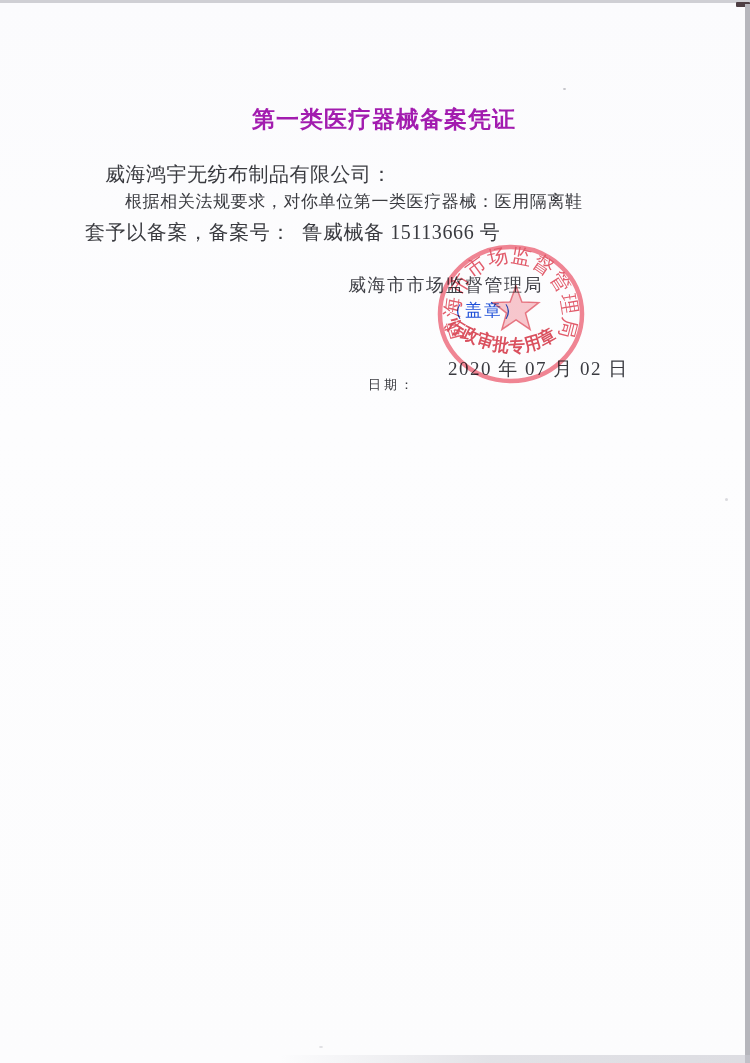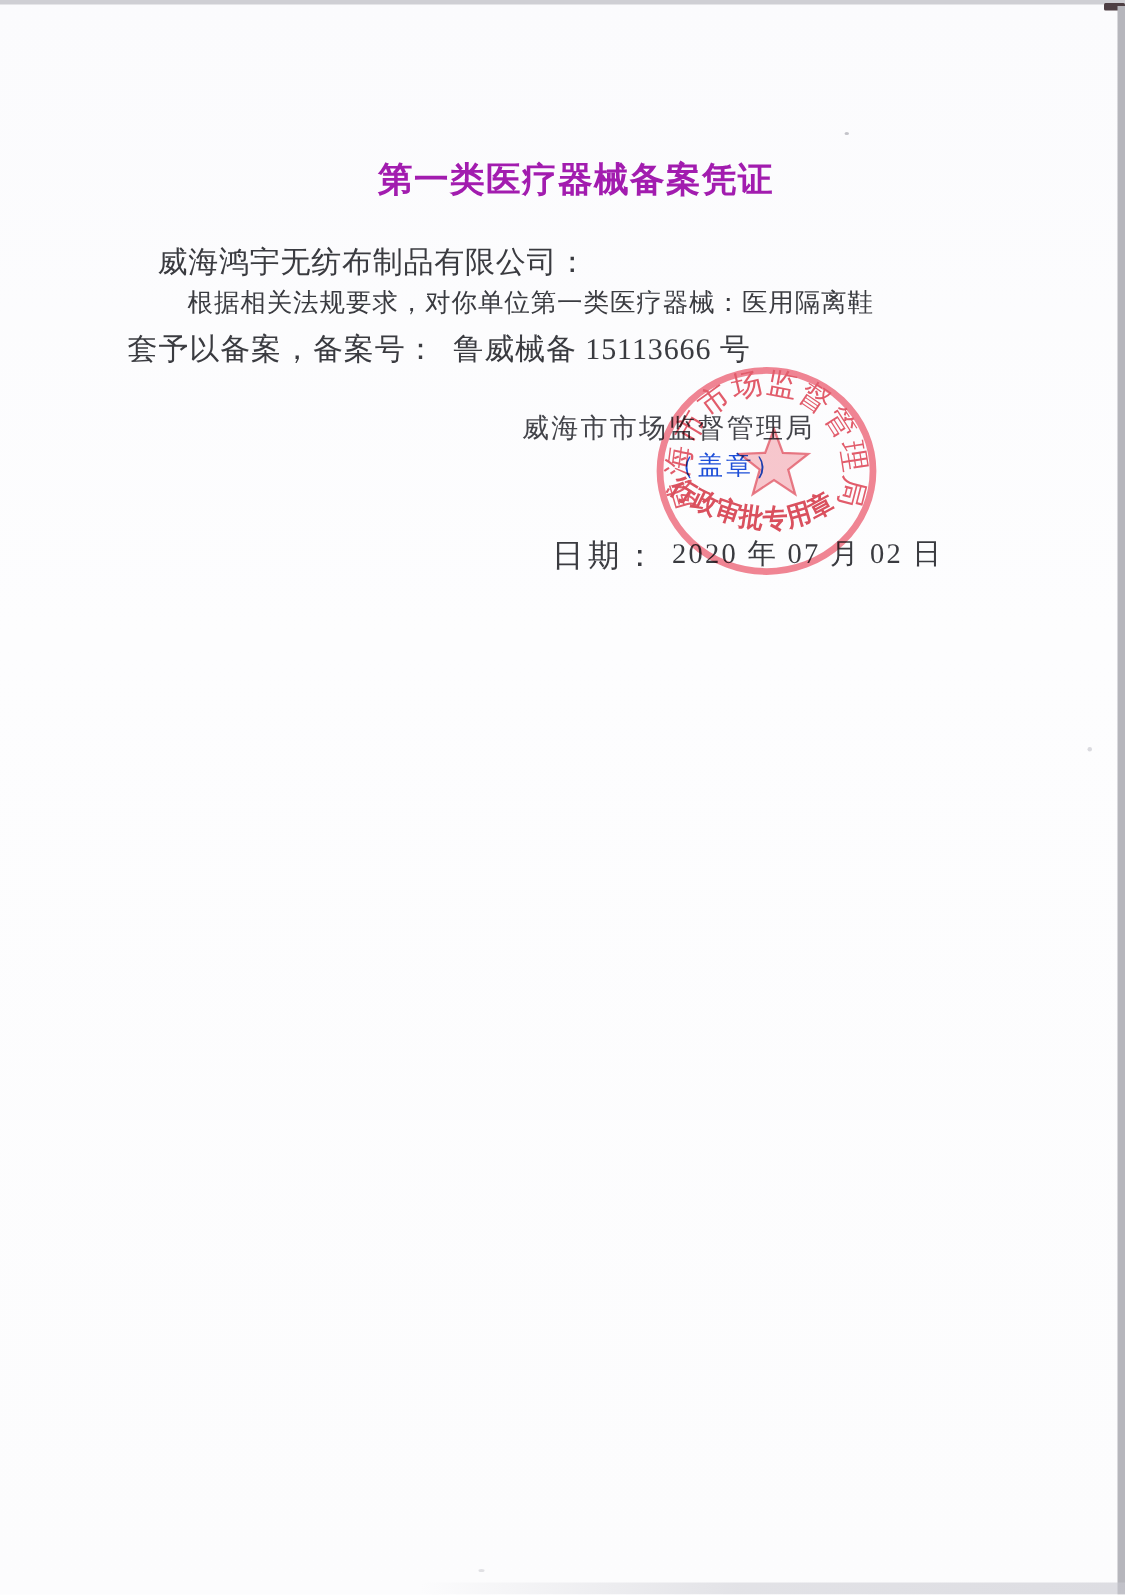--- a/index.html
+++ b/index.html
@@ -27,21 +27,21 @@
   .doc-title{
     left:252px;top:104px;
     font-family:"Liberation Sans","DejaVu Sans",sans-serif;
     font-weight:bold;font-size:23px;letter-spacing:1px;color:#a21caf;
   }
   .addressee{left:85px;top:161px;font-size:20px;letter-spacing:.5px;margin-left:20px;}
   .body-1{left:125px;top:190px;font-size:17px;letter-spacing:.6px;}
   .body-2{left:85px;top:219px;font-size:20px;letter-spacing:.6px;}
   .issuer{left:348px;top:273px;font-size:18px;letter-spacing:1.5px;color:#43444a;}
   .seal-note{left:446px;top:299px;font-size:17px;letter-spacing:2px;color:#1d4ed8;}
-  .date-label{left:368px;top:356px;font-size:21px;letter-spacing:3px;text-align:center;}
+  .date-label{left:368px;top:376px;font-size:13px;letter-spacing:3px;text-align:center;}
   .date-value{left:448px;top:356px;font-size:19px;letter-spacing:1.5px;}
 
   .stamp{
     position:absolute;left:432px;top:240px;width:158px;height:150px;
     mix-blend-mode:multiply;opacity:.93;
   }
   .stamp .ring-char{font-family:"Liberation Sans","DejaVu Sans",sans-serif;}
 </style>
 </head>
 <body>

